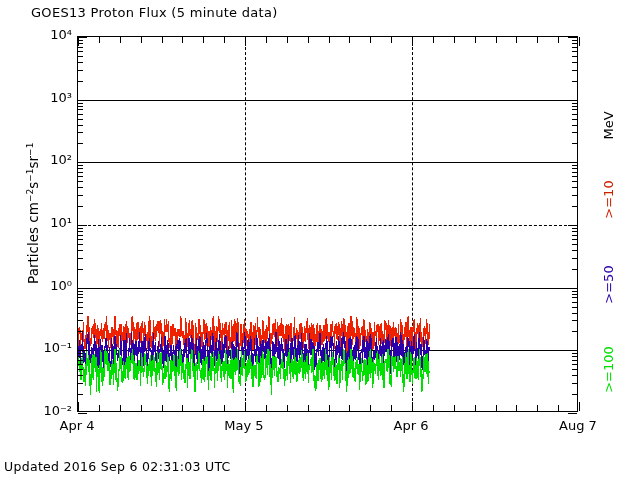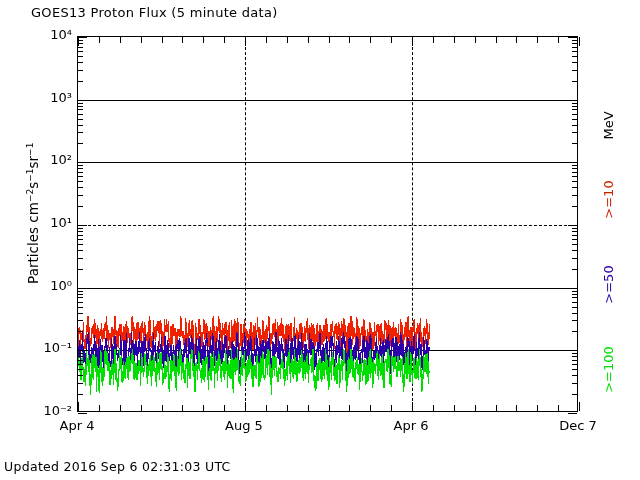--- a/index.html
+++ b/index.html
@@ -63,23 +63,23 @@
       <div class="ylab" style="top: 27px;">10⁴</div>
       <div class="ylab" style="top: 89.6667px;">10³</div>
       <div class="ylab" style="top: 152.333px;">10²</div>
       <div class="ylab" style="top: 215px;">10¹</div>
       <div class="ylab" style="top: 277.667px;">10⁰</div>
       <div class="ylab" style="top: 340.333px;">10⁻¹</div>
       <div class="ylab" style="top: 403px;">10⁻²</div>
     </div>
   <div id="xticklabels">
       <div class="xlab" style="left: 37px;">Apr 4</div>
-      <div class="xlab" style="left: 204px;">Aug 5</div>
+      <div class="xlab" style="left: 204px;">May 5</div>
       <div class="xlab" style="left: 371px;">Apr 6</div>
-      <div class="xlab" style="left: 538px;">Dec 7</div>
+      <div class="xlab" style="left: 538px;">Aug 7</div>
     </div>
 
   <div id="plot">
     <div id="clip">
       <div id="gridlines">
           <div class="hline" style="top: 62.6667px;"></div>
           <div class="hline" style="top: 125.333px;"></div>
           <div class="hline" style="top: 250.667px;"></div>
           <div class="hline" style="top: 313.333px;"></div>
           <div class="hdash" style="top: 188px;"></div>

